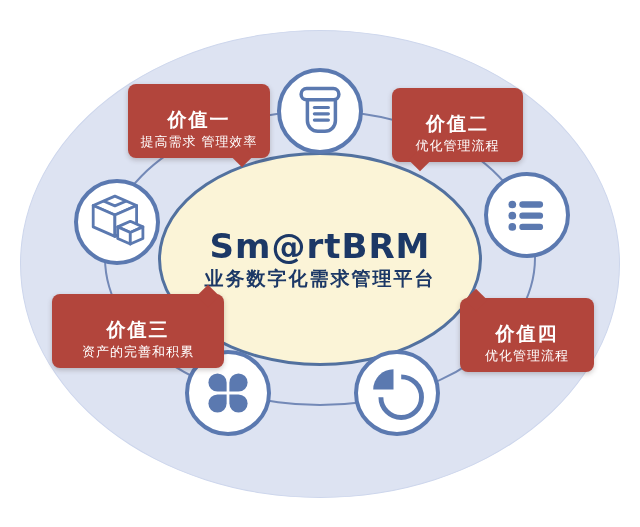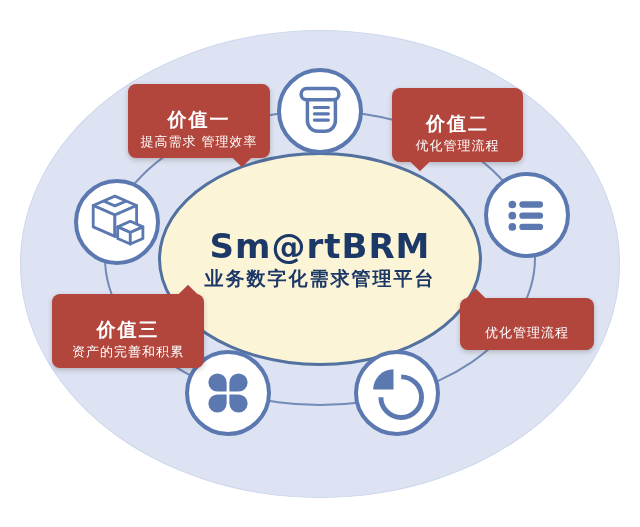--- a/index.html
+++ b/index.html
@@ -31,21 +31,21 @@
 
   .badge { position:absolute; background:#b2453c; color:#ffffff; border-radius:8px;
     text-align:center; padding:24px 8px 9px; box-shadow:0 2px 5px rgba(60,40,40,.25); }
   .badge-title { font-size:19px; font-weight:700; letter-spacing:2px; line-height:1.2; }
   .badge-desc  { font-size:13px; margin-top:3px; letter-spacing:1px; line-height:1.2; white-space:nowrap; }
   .tail { position:absolute; width:16px; height:16px; background:#b2453c; transform:rotate(45deg); }
   .badge-v1 { left:128px; top:84px;  width:142px; }
   .badge-v1 .tail { bottom:-6px; right:20px; }
   .badge-v2 { left:392px; top:88px;  width:131px; }
   .badge-v2 .tail { bottom:-6px; left:20px; }
-  .badge-v3 { left:52px;  top:294px; width:152px; }
+  .badge-v3 { left:52px;  top:294px; width:172px; }
   .badge-v3 .tail { top:-6px; right:8px; }
   .badge-v4 { left:460px; top:298px; width:134px; }
   .badge-v4 .tail { top:-6px; left:8px; }
 </style>
 </head>
 <body>
 
 <div class="stage">
 
   <div class="outer-ellipse"></div>
@@ -124,16 +124,17 @@
   </div>
 
   <div class="badge badge-v3">
     <span class="tail"></span>
     <div class="badge-title">价值三</div>
     <div class="badge-desc">资产的完善和积累</div>
   </div>
 
   <div class="badge badge-v4">
     <span class="tail"></span>
+    <div class="badge-title">价值四</div>
     <div class="badge-desc">优化管理流程</div>
   </div>
 
 </div>
 
 </body></html>

